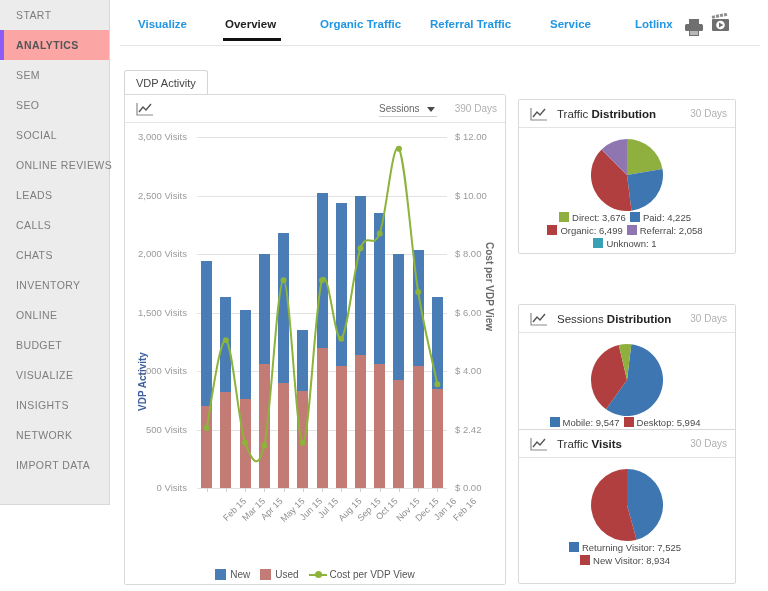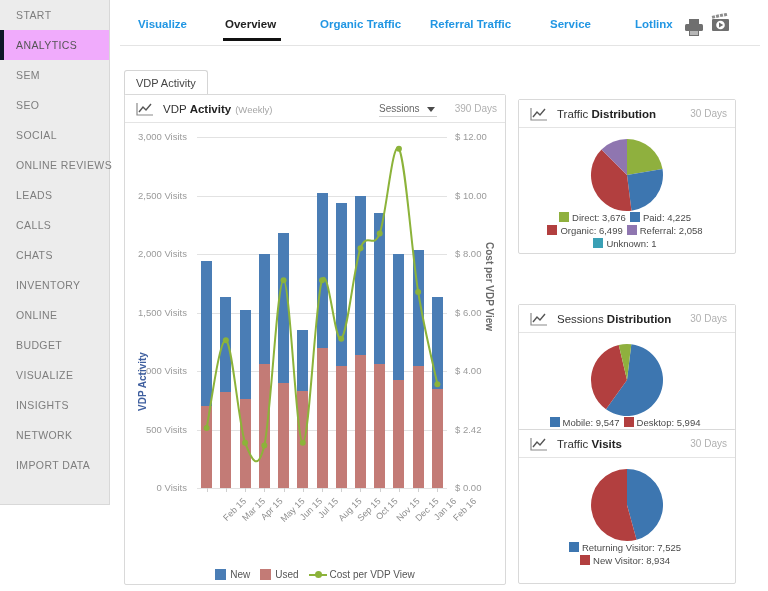--- a/index.html
+++ b/index.html
@@ -19,22 +19,22 @@
     position:absolute; left:0; top:0; width:110px; height:591px;
     background:#ececec; border-right:1px solid #d8d8d8;
   }
   .side-item {
     height:30px; line-height:30px; padding-left:16px;
     font-size:10.5px; letter-spacing:.4px; color:#7d7d7d;
     font-family:"Liberation Sans", sans-serif;
     white-space:nowrap; cursor:pointer;
   }
   .side-item.active {
-    background:#f0abfc; color:#555; border-left:4px solid #0f172a;
-    padding-left:12px; font-weight:400;
+    background:#fca5a5; color:#555; border-left:4px solid #8b5cf6;
+    padding-left:12px; font-weight:700;
   }
   .sidebar-bottom-edge {
     position:absolute; left:0; bottom:86px; width:110px; height:1px; background:#d8d8d8;
   }
   .sidebar-tail {
     position:absolute; left:0; bottom:0; width:110px; height:86px; background:#fff;
   }
 
   
   .topnav {
@@ -222,23 +222,20 @@
   <div class="tabstrip" id="tabStrip">
       <div class="tab active" style="left: 0px;">VDP Activity</div>
     </div>
 
   <div class="card" id="mainCard">
     <div class="card-head">
       <svg class="chart-ico" viewBox="0 0 18 14">
         <path d="M1 1 L1 13 L17 13" fill="none" stroke="#8a8a8a" stroke-width="1.2"></path>
         <path d="M3 10 L7 5 L10 8 L15 2" fill="none" stroke="#555" stroke-width="1.4"></path>
       </svg>
-      <div class="card-title">
-        <span>VDP </span><b>Activity</b><span class="card-sub">(Weekly)</span>
-      </div>
       <div class="sel-wrap">
         <span>Sessions</span>
         <div class="sel-caret"></div>
       </div>
       <div class="card-right">390 Days</div>
     </div>
     <div class="plotwrap" id="plotWrap">
         <div class="gridline" style="left: 72px; top: 365px; width: 250px;"></div>
         <div class="axis-lbl" style="left: 0px; width: 62px; top: 359px;">0 Visits</div>
         <div class="axis-lbl axis-lbl-r" style="left: 330px; top: 359px;">$ 0.00</div>

